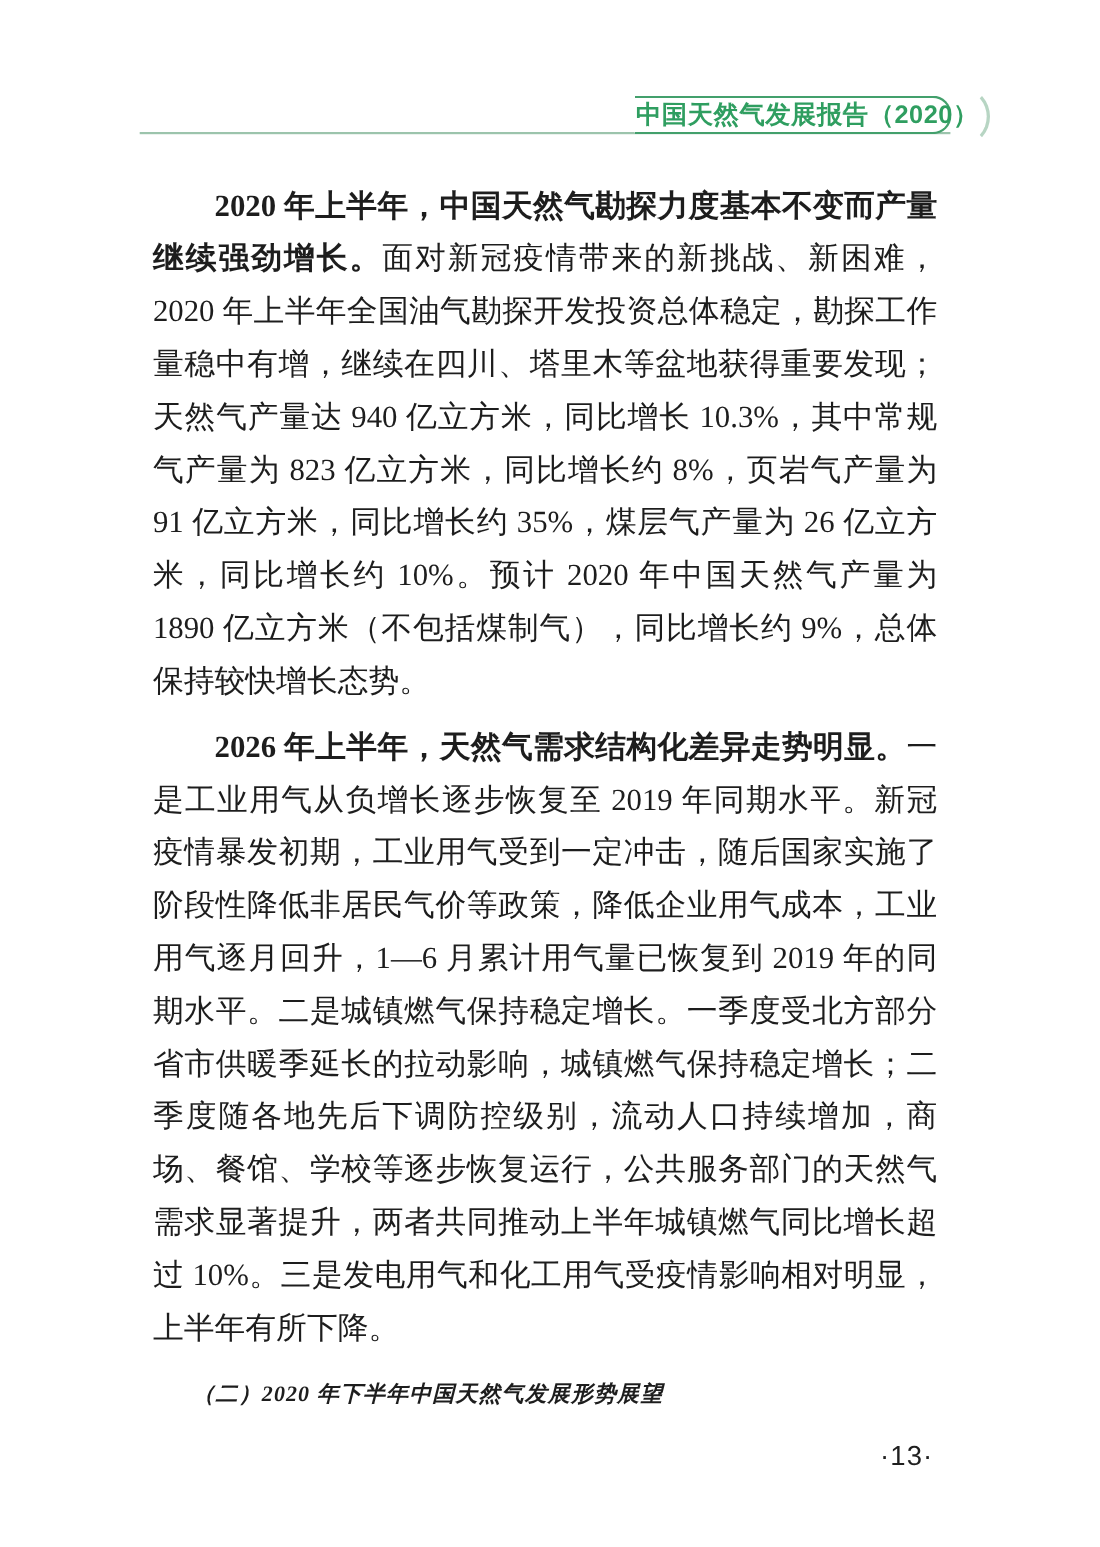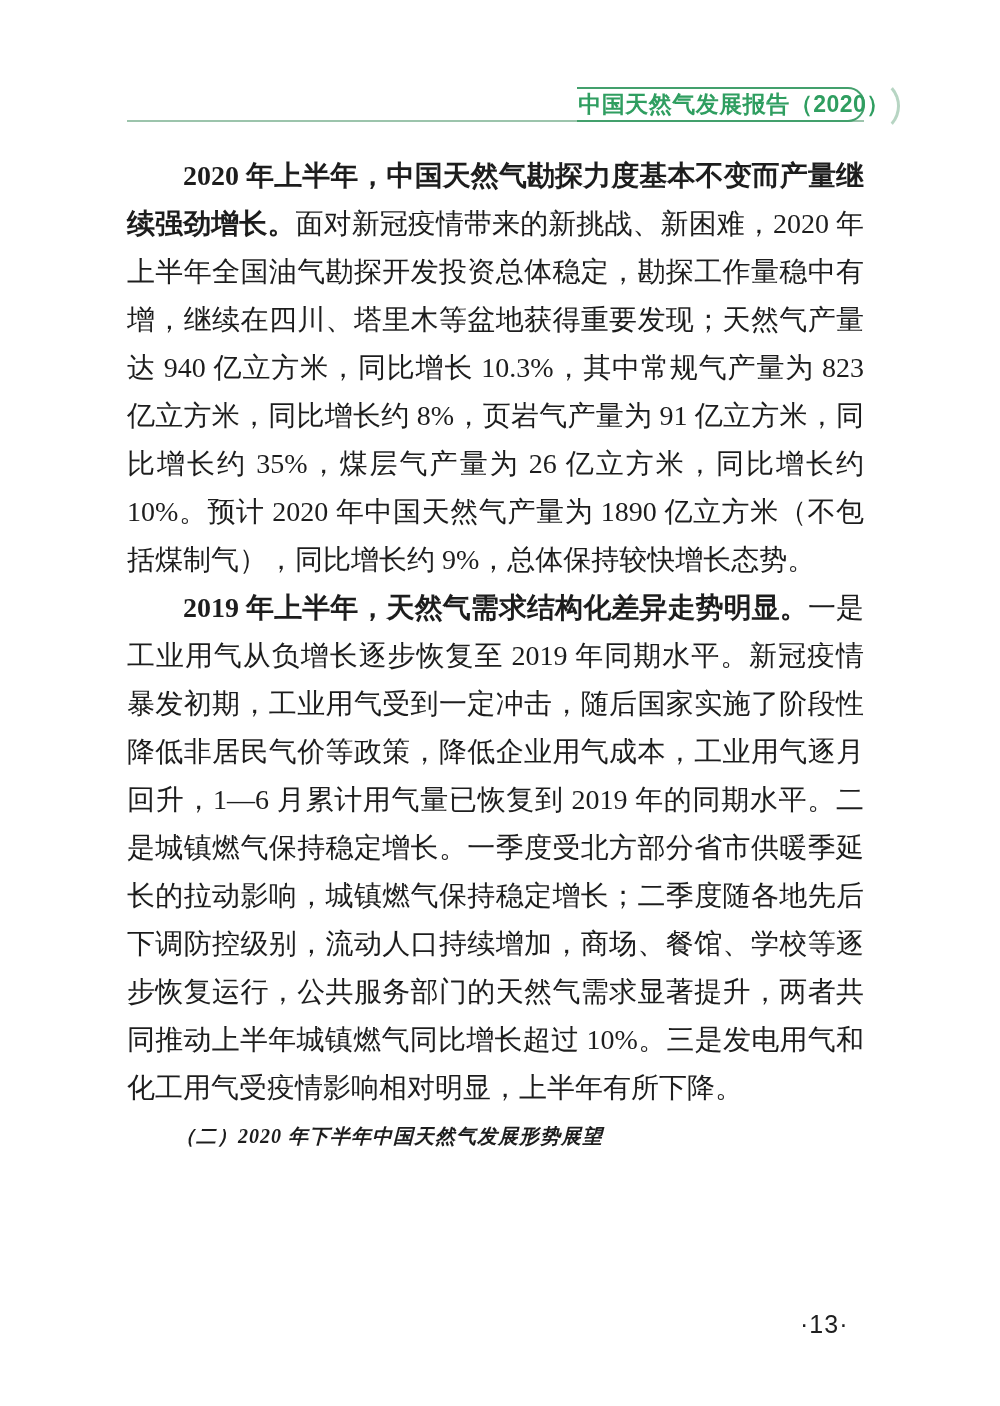--- a/index.html
+++ b/index.html
@@ -66,21 +66,21 @@
   .body-text {
     position: absolute;
     left: 127px;
     top: 152px;
     width: 737px;
     font-size: 28px;
     line-height: 48px;
     text-align: justify;
   }
   .body-text p {
-    margin: 0;
+    margin: 12px;
     text-indent: 2em;
   }
   .section-heading {
     margin: 0;
     font-size: 20px;
     line-height: 48px;
     font-weight: bold;
     font-style: italic;
     text-indent: 48px;
     letter-spacing: 1px;
@@ -111,21 +111,21 @@
     <div class="header-line"></div>
     <div class="header-tab">
       <span class="header-title">中国天然气发展报告（2020）</span>
     </div>
     <div class="header-arc"></div>
   </div>
 
   <div class="body-text">
     <p><b>2020 年上半年，中国天然气勘探力度基本不变而产量继续强劲增长。</b><span>面对新冠疫情带来的新挑战、新困难，2020 年上半年全国油气勘探开发投资总体稳定，勘探工作量稳中有增，继续在四川、塔里木等盆地获得重要发现；天然气产量达 940 亿立方米，同比增长 10.3%，其中常规气产量为 823 亿立方米，同比增长约 8%，页岩气产量为 91 亿立方米，同比增长约 35%，煤层气产量为 26 亿立方米，同比增长约 10%。预计 2020 年中国天然气产量为 1890 亿立方米（不包括煤制气），同比增长约 9%，总体保持较快增长态势。</span></p>
 
-    <p><b>2019 年上半年，天然气需求结构化差异走势明显。</b><span>一是工业用气从负增长逐步恢复至 2019 年同期水平。新冠疫情暴发初期，工业用气受到一定冲击，随后国家实施了阶段性降低非居民气价等政策，降低企业用气成本，工业用气逐月回升，1—6 月累计用气量已恢复到 2019 年的同期水平。二是城镇燃气保持稳定增长。一季度受北方部分省市供暖季延长的拉动影响，城镇燃气保持稳定增长；二季度随各地先后下调防控级别，流动人口持续增加，商场、餐馆、学校等逐步恢复运行，公共服务部门的天然气需求显著提升，两者共同推动上半年城镇燃气同比增长超过 10%。三是发电用气和化工用气受疫情影响相对明显，上半年有所下降。</span></p>
+    <p><b>2026 年上半年，天然气需求结构化差异走势明显。</b><span>一是工业用气从负增长逐步恢复至 2019 年同期水平。新冠疫情暴发初期，工业用气受到一定冲击，随后国家实施了阶段性降低非居民气价等政策，降低企业用气成本，工业用气逐月回升，1—6 月累计用气量已恢复到 2019 年的同期水平。二是城镇燃气保持稳定增长。一季度受北方部分省市供暖季延长的拉动影响，城镇燃气保持稳定增长；二季度随各地先后下调防控级别，流动人口持续增加，商场、餐馆、学校等逐步恢复运行，公共服务部门的天然气需求显著提升，两者共同推动上半年城镇燃气同比增长超过 10%。三是发电用气和化工用气受疫情影响相对明显，上半年有所下降。</span></p>
 
     <h2 class="section-heading">（二）2020 年下半年中国天然气发展形势展望</h2>
 
   </div>
 
   <div class="page-number">·13·</div>
 
 </div>
 
 </body></html>

